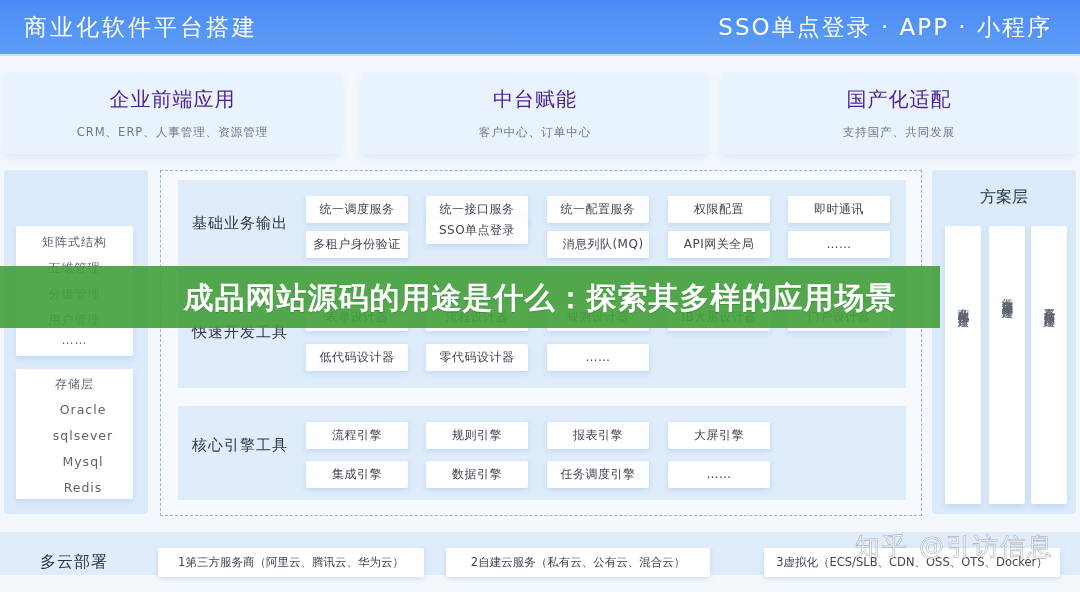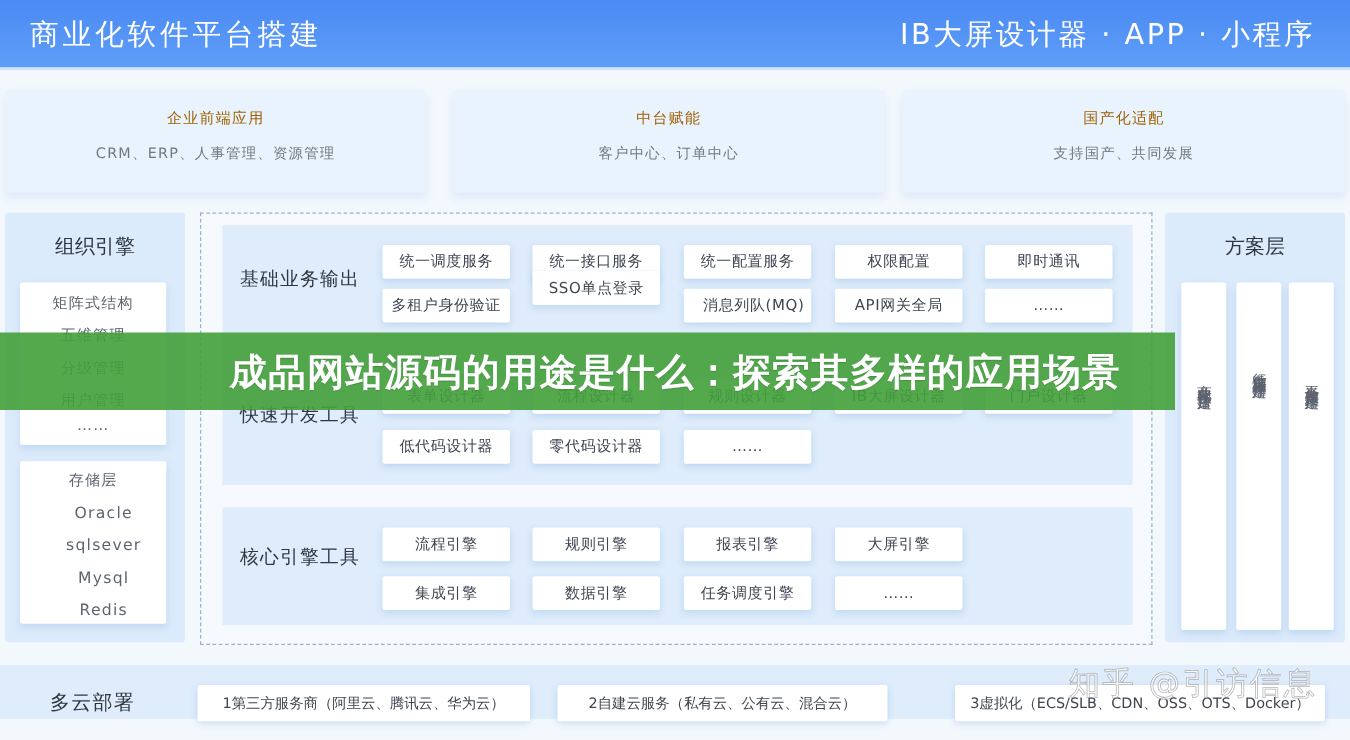--- a/index.html
+++ b/index.html
@@ -23,21 +23,21 @@
     position: absolute; right: 28px; top: 12px;
     font-size: 23px; color: #ffffff; letter-spacing: 2px;
   }
   .top-card {
     position: absolute; top: 72px; height: 82px;
     background: #e9f3fd;
     border-radius: 3px;
     box-shadow: 0 4px 8px rgba(120,165,220,0.18);
     text-align: center;
   }
-  .top-card .t { margin-top: 14px; font-size: 12px; color: #a16207; letter-spacing: 1px; }
+  .top-card .t { margin-top: 14px; font-size: 20px; color: #4c1d95; letter-spacing: 1px; }
   .top-card .s { margin-top: 12px; font-size: 11.5px; color: #707884; letter-spacing: 1px; }
 
   .panel-left {
     position: absolute; left: 4px; top: 170px; width: 144px; height: 344px;
     background: #dcebfb; border-radius: 3px;
   }
   .panel-left .ttl { position: absolute; left: 0; width: 144px; top: 17px; text-align: center; font-size: 16px; color: #2f3640; }
   .wbox {
     position: absolute; background: #ffffff; border-radius: 2px;
     box-shadow: 0 3px 6px rgba(120,165,220,0.25);
@@ -110,38 +110,37 @@
     text-align: center; font-size: 30px; font-weight: bold; color: #ffffff;
     letter-spacing: 1px;
     text-shadow: 0 1px 1px rgba(0,0,0,0.15);
   }
 </style>
 </head>
 <body>
 
 <div class="header">
   <div class="left-title">商业化软件平台搭建</div>
-  <div class="right-title">IB大屏设计器 · APP · 小程序</div>
+  <div class="right-title">SSO单点登录 · APP · 小程序</div>
 </div>
 
 <div class="top-card" style="left:4px; width:337px;">
   <div class="t">企业前端应用</div>
   <div class="s">CRM、ERP、人事管理、资源管理</div>
 </div>
 <div class="top-card" style="left:362px; width:346px;">
   <div class="t">中台赋能</div>
   <div class="s">客户中心、订单中心</div>
 </div>
 <div class="top-card" style="left:722px; width:354px;">
   <div class="t">国产化适配</div>
   <div class="s">支持国产、共同发展</div>
 </div>
 
 <div class="panel-left">
-  <div class="ttl">组织引擎</div>
   <div class="wbox" style="left:12px; top:56px; width:117px; height:130px; padding-top:3px;">
     <div class="it">矩阵式结构</div>
     <div class="it">五维管理</div>
     <div class="it">分级管理</div>
     <div class="it">用户管理</div>
     <div class="it" style="height:18px; line-height:14px;">……</div>
   </div>
   <div class="wbox" style="left:12px; top:199px; width:117px; height:130px; padding-top:2px;">
     <div class="it">存储层</div>
     <div class="it en">Oracle</div>

